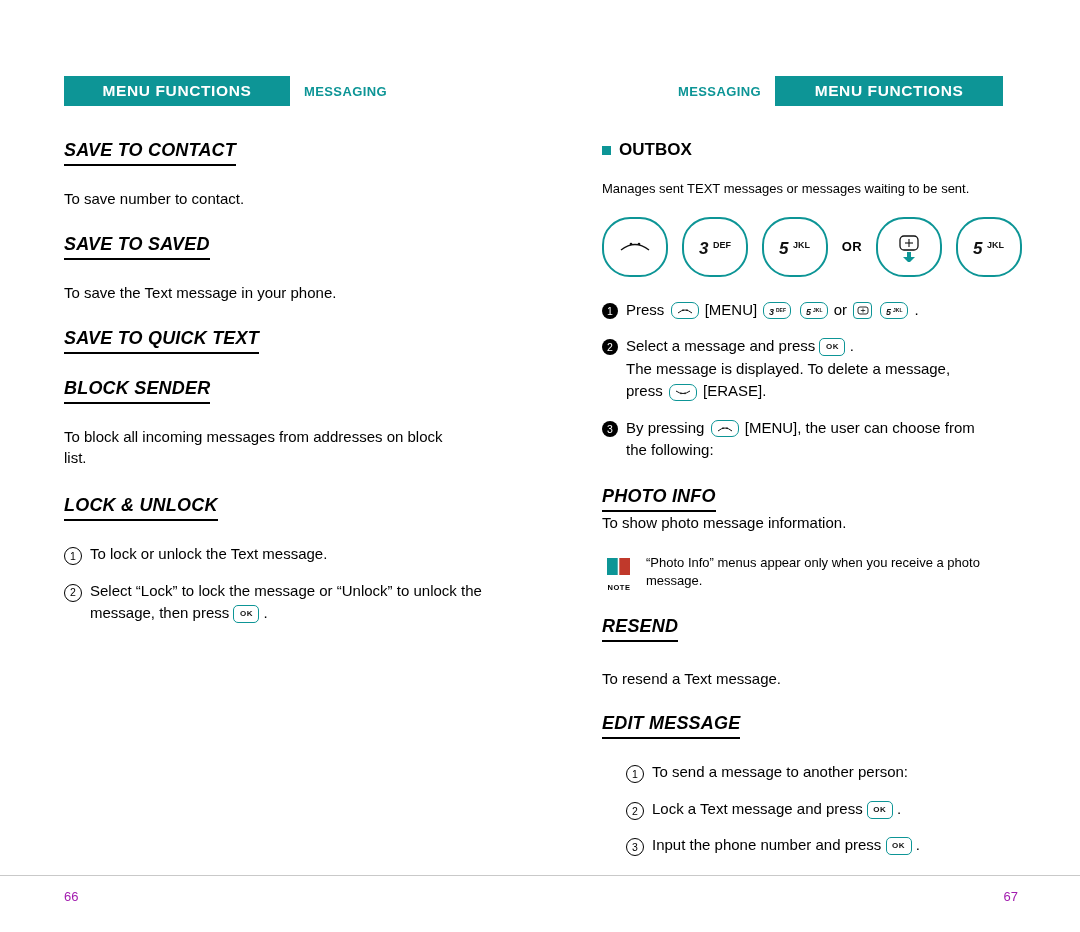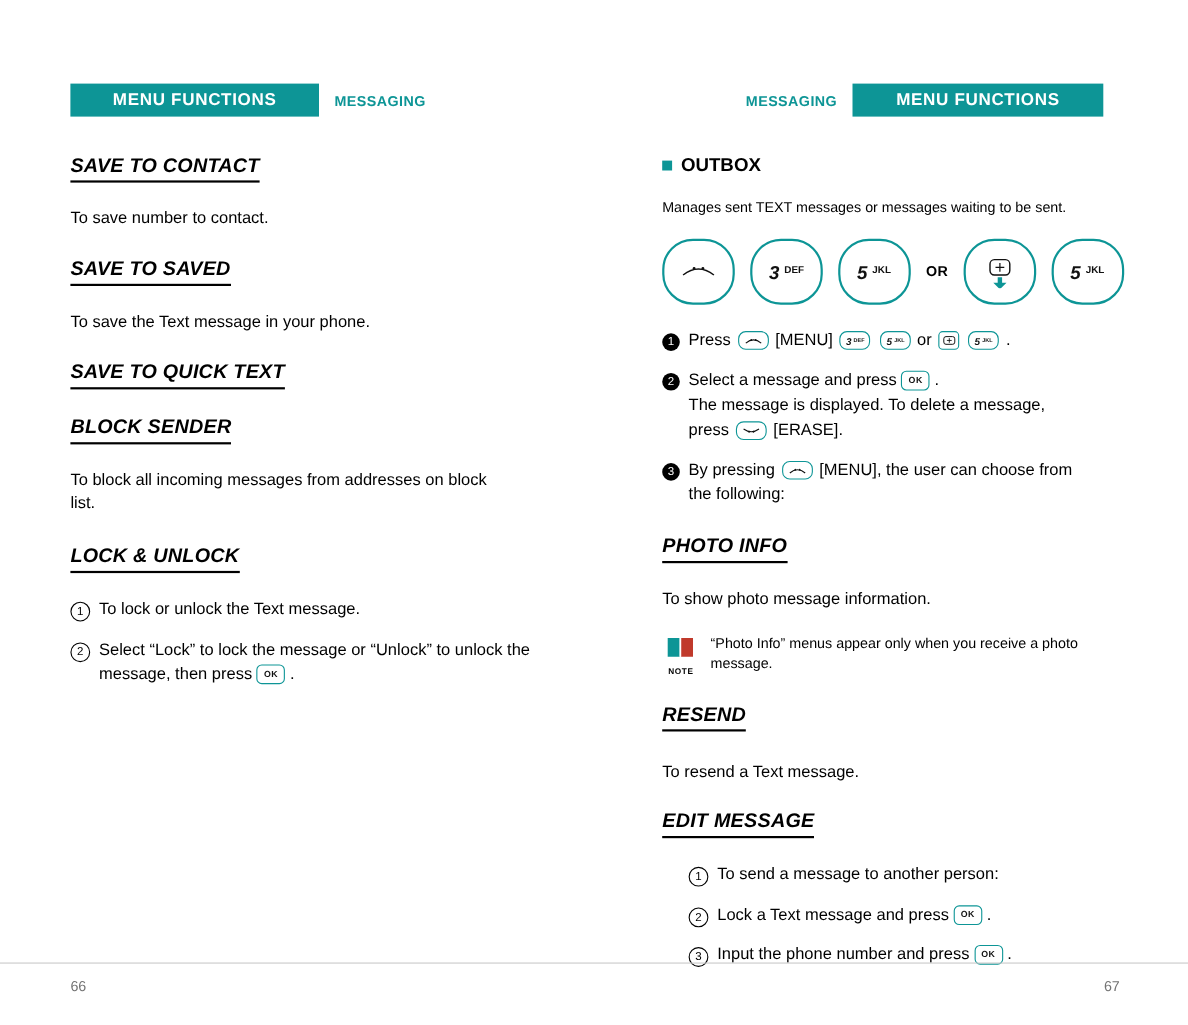--- a/index.html
+++ b/index.html
@@ -205,21 +205,21 @@
     font-weight: bold;
     letter-spacing: .5px;
     margin-top: 1px;
   }
 
   
   .pagenum {
     position: absolute;
     bottom: 40px;
     font-size: 13px;
-    color: #737373;
+    color: #a21caf;
   }
   .pn-left { left: 64px; }
   .pn-right { right: 62px; }
 
   .hr-bottom {
     position: absolute;
     left: 0; right: 0;
     bottom: 68px;
     height: 1px;
     background: #c9c9c9;
@@ -412,21 +412,21 @@
             </svg>
           </span>
           <span>[MENU], the user can choose from</span>
           <br>
           <span>the following:</span>
         </span>
       </div>
 
       <div style="margin-top:24px;">
         <h2 class="sect">PHOTO INFO</h2>
-        <p class="body-text" style="margin-top:22px;">To show photo message information.</p>
+        <p class="body-text" style="">To show photo message information.</p>
 
         <div class="note-block" style="margin-top:20px;">
           <div class="note-icon">
             <svg width="30" height="24" viewBox="0 0 30 24">
               <path d="M3 4 h11 v17 H3 Z" fill="#0d9596"></path>
               <path d="M15 4 h11 v17 H15 Z" fill="#c0392b"></path>
               <path d="M14.5 3 v18" stroke="#fff" stroke-width="1.6"></path>
             </svg>
             <div class="note-lbl">NOTE</div>
           </div>

